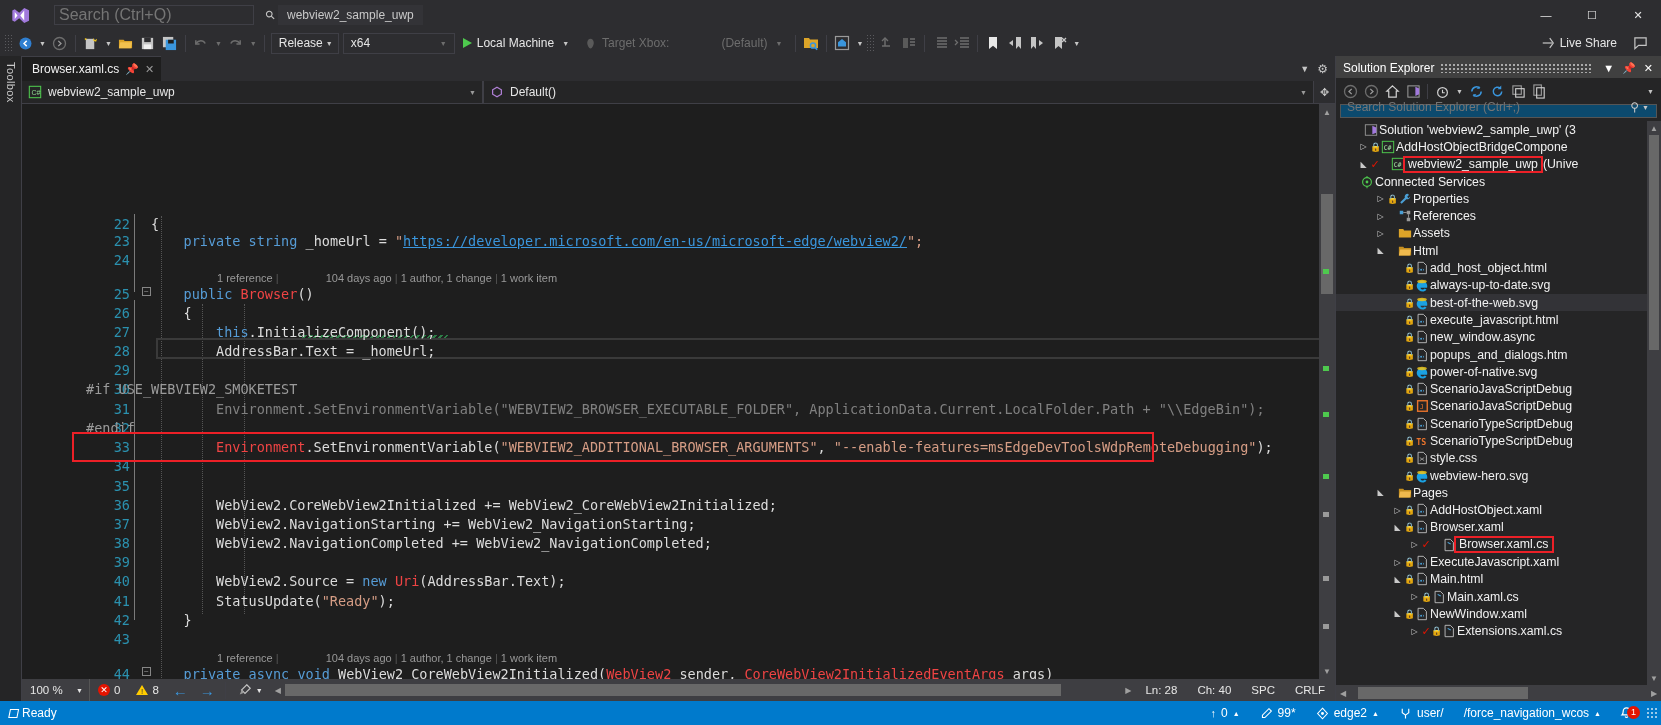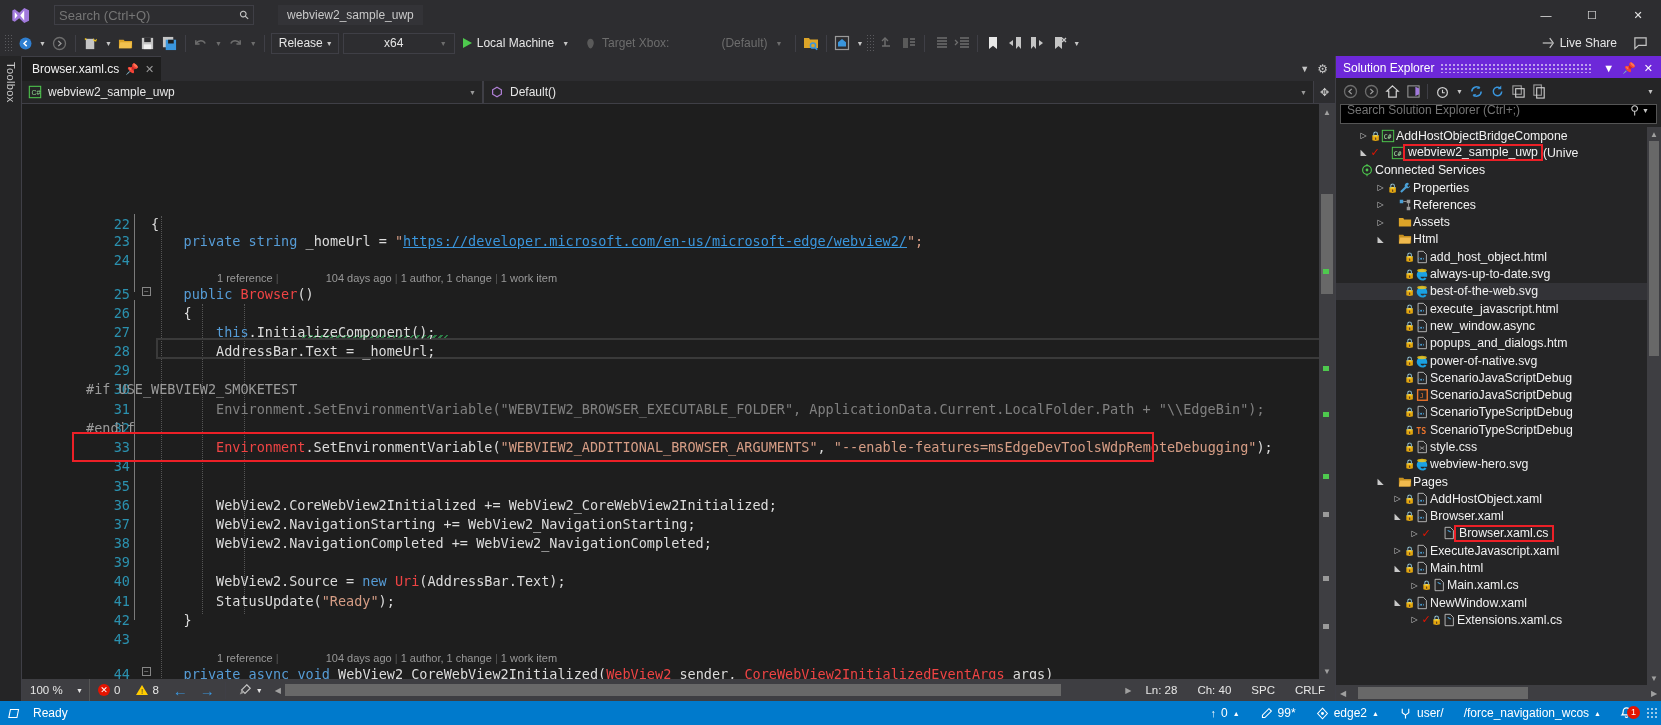--- a/index.html
+++ b/index.html
@@ -8,39 +8,39 @@
   .app{ width:1661px; height:725px; display:flex; flex-direction:column; position:relative; }
 
   
   .titlebar{ height:30px; background:#2d2d30; display:flex; align-items:center; flex:none; }
   .vs-logo{ width:40px; height:30px; display:flex; align-items:center; justify-content:center; }
   .vs-logo svg{ width:17px; height:17px; }
   .menubar{ display:flex; align-items:center; height:30px; }
   .menu-item{ padding:0 9px; height:30px; line-height:30px; font-size:12.5px; color:#f1f1f1; cursor:default; white-space:nowrap; }
   .qsearch{ margin-left:14px; width:200px; height:20px; background:#2d2d30; border:1px solid #3f3f46;
      display:flex; align-items:center; padding:0 4px; }
-  .qsearch input{ flex:1; background:transparent; border:none; outline:none; color:#9a9a9a; font-size:13px;
+  .qsearch input{ flex:1; background:transparent; border:none; outline:none; color:#9a9a9a; font-size:16px;
      font-family:"Liberation Sans",sans-serif; }
   .qsearch .mag{ color:#c5c5c5; font-size:12px; transform:rotate(-45deg); }
   .solnchip{ margin-left:24px; height:20px; background:#333337; color:#c9c9c9; font-size:12px;
      display:flex; align-items:center; padding:0 9px; }
   .titlebar-spacer{ flex:1; }
   .winbtns{ display:flex; height:30px; }
   .winbtn{ width:46px; height:30px; display:flex; align-items:center; justify-content:center; color:#e6e6e6; font-size:11px; }
 
   
   .toolbar{ height:26px; background:#2d2d30; display:flex; align-items:center; flex:none; padding-left:4px; gap:0; }
   .tb-grip{ width:8px; height:18px; margin-right:2px;
     background-image:radial-gradient(#5a5a5e 1px, transparent 1px); background-size:3px 3px; }
   .tb-btn{ height:22px; min-width:22px; display:flex; align-items:center; justify-content:center; padding:0 2px; }
   .tb-sep{ width:1px; height:17px; background:#3f3f46; margin:0 4px; }
   .tb-caret{ font-size:7px; color:#c5c5c5; padding:0 3px; }
   .tb-caret.dim{ color:#6d6d6d; }
   .tb-combo{ height:21px; border:1px solid #3f3f46; background:#2d2d30; display:flex; align-items:center;
-    padding:0 4px 0 7px; font-size:12px; color:#e6e6e6; margin:0 2px;text-align:center; }
+    padding:0 4px 0 7px; font-size:12px; color:#e6e6e6; margin:0 2px; }
   .tb-combo .cv{ flex:1; }
   .tb-run{ display:flex; align-items:center; gap:5px; padding:0 6px; height:22px; font-size:12px; color:#e6e6e6; }
   .play{ width:0;height:0;border-left:9px solid #4ec94e;border-top:5.5px solid transparent;border-bottom:5.5px solid transparent; }
   .tb-dim{ color:#6d6d6d; font-size:12px; display:flex; align-items:center; gap:5px; padding:0 6px; }
   .tb-right{ margin-left:auto; display:flex; align-items:center; gap:6px; padding-right:10px; }
   .liveshare{ display:flex; align-items:center; gap:5px; font-size:12px; color:#e6e6e6; padding:2px 6px; }
 
   
   .body{ flex:1; display:flex; min-height:0; }
   .toolbox-strip{ width:22px; background:#252526; border-right:1px solid #3f3f46; display:flex;
@@ -107,30 +107,30 @@
   .arrow-b{ color:#3a96dd; font-size:15px; padding:0 6px; }
   .hscroll{ flex:1; height:16px; background:#3e3e42; display:flex; align-items:center; }
   .hscroll .ha{ width:14px; text-align:center; color:#a0a0a0; font-size:8px; }
   .hscroll .htrack{ flex:1; height:16px; background:#3e3e42; position:relative; }
   .hscroll .hthumb{ position:absolute; top:2px; height:12px; background:#686868; }
   .edstatus .right{ display:flex; align-items:center; }
   .edstatus .right .seg{ padding:0 10px; }
 
   
   .se{ width:326px; flex:none; background:#252526; display:flex; flex-direction:column; border-left:1px solid #3f3f46; }
-  .se-title{ height:22px; background:#6d28d9; display:flex; align-items:center; padding:2px 4px 0 7px; flex:none; }
+  .se-title{ height:22px; background:#404040; display:flex; align-items:center; padding:2px 4px 0 7px; flex:none; }
   .se-title .t{ font-size:12px; color:#fff; }
   .se-title .dots{ flex:1; margin:0 6px; height:10px;
      background-image:radial-gradient(rgba(255,255,255,.55) 1px, transparent 1px); background-size:4px 4px; }
   .se-title .ic{ color:#fff; font-size:11px; padding:0 4px; }
   .se-toolbar{ height:26px; display:flex; align-items:center; gap:1px; padding:0 4px; flex:none; }
   .se-tb{ width:20px;height:20px;display:flex;align-items:center;justify-content:center; }
   .se-tb svg{ width:15px; height:15px; }
   .se-sep{ width:1px;height:15px;background:#3f3f46;margin:0 3px; }
-  .se-search{ height:20px; margin:0 4px 3px 4px; background:#000000; border:1px solid #555; display:flex;
+  .se-search{ height:14px; margin:0 4px 3px 4px; background:#0c4a6e; border:1px solid #555; display:flex;
      align-items:center; padding:0 4px 8px 6px; flex:none; }
   .se-search input{ flex:1; background:transparent;border:none;outline:none;color:#a6a6a6;font-size:12px;
      font-family:"Liberation Sans",sans-serif; }
   .se-tree{ flex:1; position:relative; overflow:hidden; }
   .se-rows{ position:absolute; left:0; top:0; right:0; }
   .row{ height:17.3px; display:flex; align-items:center; font-size:12.3px; color:#f1f1f1; white-space:nowrap; }
   .row.sel{ background:#333337; }
   .tw{ width:13px; text-align:center; color:#c9c9c9; font-size:8px; flex:none; }
   .tw.open{ color:#c9c9c9; }
   .ricon{ width:17px; display:flex; align-items:center; justify-content:center; flex:none; }
@@ -138,21 +138,21 @@
   .chk{ color:#e51400; font-size:11px; width:10px; flex:none; text-align:center; }
   .se-vscroll{ position:absolute; right:0; top:0; bottom:0; width:14px; background:#3e3e42; }
   .se-vscroll .thumb{ position:absolute; left:2px; width:10px; background:#686868; }
   .se-vscroll .a{ position:absolute; left:0; width:14px; height:14px; display:flex; align-items:center;
     justify-content:center; color:#a0a0a0; font-size:8px; }
   .se-hscroll{ height:16px; background:#3e3e42; display:flex; align-items:center; flex:none; }
 
   
   .statusbar{ height:24px; background:#007acc; display:flex; align-items:center; color:#fff;
      font-size:12px; flex:none; }
-  .sb-left{ display:flex; align-items:center; gap:12px; padding-left:8px; }
+  .sb-left{ display:flex; align-items:center; gap:1px; padding-left:8px; }
   .sb-right{ margin-left:auto; display:flex; align-items:center; }
   .sb-seg{ display:flex; align-items:center; gap:5px; padding:0 10px; height:24px; }
   .sb-caret{ font-size:7px; }
   .bell-wrap{ position:relative; display:flex; align-items:center; padding:0 12px 0 8px; }
   .bell-badge{ position:absolute; right:6px; bottom:2px; width:13px;height:13px;border-radius:50%;
      background:#e51400; color:#fff; font-size:9px; display:flex;align-items:center;justify-content:center; }
   .grip-sb{ width:12px;height:12px;margin-right:3px;
      background-image:radial-gradient(rgba(255,255,255,.6) 1px, transparent 1px); background-size:4px 4px; }
 </style>
 </head>
@@ -532,20 +532,31 @@
       </div>
 
       <div class="se-search">
         <input readonly="" placeholder="Search Solution Explorer (Ctrl+;)" style="">
         <span class="mag" style="color:#c5c5c5">⚲</span>
         <span class="tb-caret">▼</span>
       </div>
 
       <div class="se-tree">
         <div class="se-rows" id="se-rows">
+            <div class="row" style="padding-left: 4px;">
+              <span class="tw"></span>
+              <span class="lock"></span>
+              <span class="ricon">
+                <svg width="14" height="14" viewBox="0 0 16 16">
+                  <rect x="1.5" y="2" width="13" height="12" fill="none" stroke="#9a9a9a" stroke-width="1"></rect>
+                  <path d="M9.5 3.2 14 5v6l-4.5 1.8z" fill="#a179dc"></path>
+                </svg>
+              </span>
+              <span>Solution 'webview2_sample_uwp' (3</span>
+            </div>
             <div class="row" style="padding-left: 21px;">
               <span class="tw">▷</span>
               <span class="lock">🔒</span>
               <span class="ricon">
                 <svg width="14" height="14" viewBox="0 0 16 16">
                   <rect x="1.5" y="1.5" width="13" height="13" fill="none" stroke="#4ec94e" stroke-width="1.1"></rect>
                   <text x="3" y="11.5" font-size="7.5" fill="#a8e3a8" font-family="monospace">C#</text>
                 </svg>
               </span>
               <span>AddHostObjectBridgeCompone</span>

